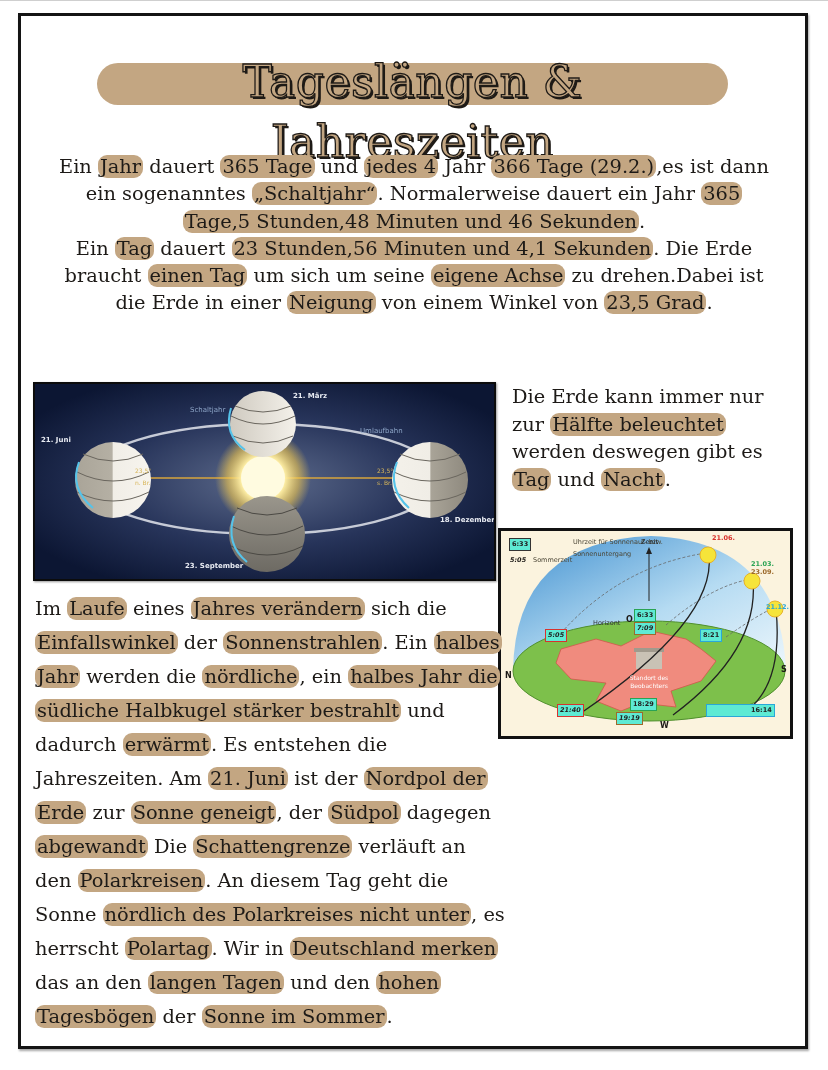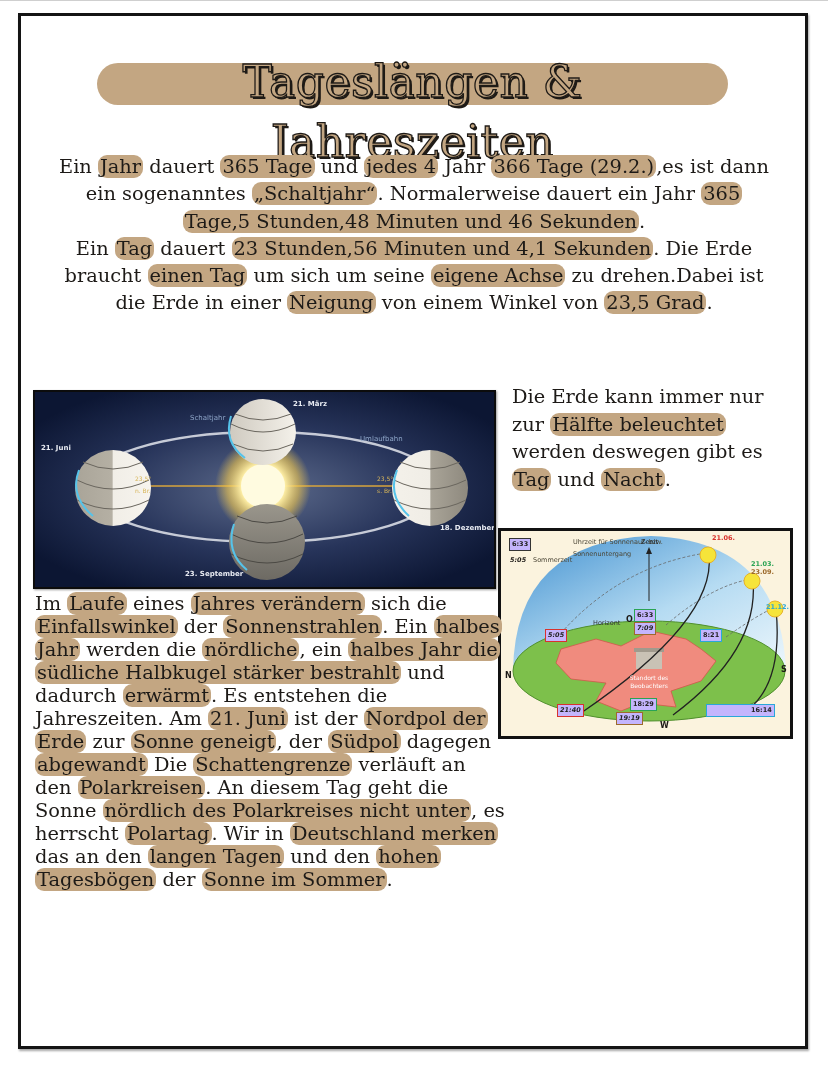--- a/index.html
+++ b/index.html
@@ -22,42 +22,42 @@
     position: absolute; left: 97px; top: 52px; width: 631px; text-align: center;
     font-family: "DejaVu Serif", serif; font-size: 44px; line-height: 60px;
     color: #c3a682; -webkit-text-stroke: 1.3px #1e1a16; letter-spacing: 0.5px;
     text-shadow: 2px 2px 0 #1e1a16;
   }
   .p-intro {
     position: absolute; left: 52px; top: 153px; width: 724px; text-align: center;
     font-size: 19.4px; line-height: 27.3px;
   }
   .p-side { position: absolute; left: 512px; top: 383px; width: 270px; font-size: 19.4px; line-height: 27.6px; }
-  .p-left { position: absolute; left: 35px; top: 592px; width: 470px; font-size: 19.4px; line-height: 23px; }
+  .p-left { position: absolute; left: 35px; top: 592px; width: 470px; font-size: 19.4px; line-height: 34px; }
   .hl {
     background: #c3a682; border-radius: 9px; padding: 0 2px;
     -webkit-box-decoration-break: clone; box-decoration-break: clone;
   }
   .orbit-fig {
-    position: absolute; left: 33px; top: 390px; width: 459px; height: 195px;
+    position: absolute; left: 33px; top: 382px; width: 459px; height: 195px;
     border: 2px solid #0c0c0c; background: #701a75; overflow: hidden;
     box-shadow: 1px 1px 2px rgba(0,0,0,0.4);
   }
   .orbit-fig svg { position: absolute; left: 0; top: 0; }
   .fig-lbl { position: absolute; font-family: "DejaVu Sans", sans-serif; font-size: 7px; font-weight: bold; color: #e9ecf3; white-space: nowrap; }
   .fig-lbl.soft { font-weight: normal; color: #8ea6c8; }
   .fig-lbl.gold { font-weight: normal; color: #d8b65a; font-size: 6px; }
   .sun-fig {
     position: absolute; left: 498px; top: 528px; width: 289px; height: 205px;
     border: 3px solid #111; background: #fbf3de; overflow: hidden;
   }
   .sun-fig svg { position: absolute; left: 0; top: 0; }
   .tbox {
     position: absolute; font-family: "DejaVu Sans", sans-serif; font-size: 6.5px; font-weight: bold;
-    background: #c4b5fd; color: #222; text-align: center; line-height: 11px; height: 11px; padding: 0 2px;
+    background: #5eead4; color: #222; text-align: center; line-height: 11px; height: 11px; padding: 0 2px;
   }
   .s-lbl { position: absolute; font-family: "DejaVu Sans", sans-serif; font-size: 6.5px; white-space: nowrap; }
 </style>
 </head>
 <body>
 
 <div class="topline"></div>
 <div class="page-frame"></div>
 
 <div class="title-pill"></div>

